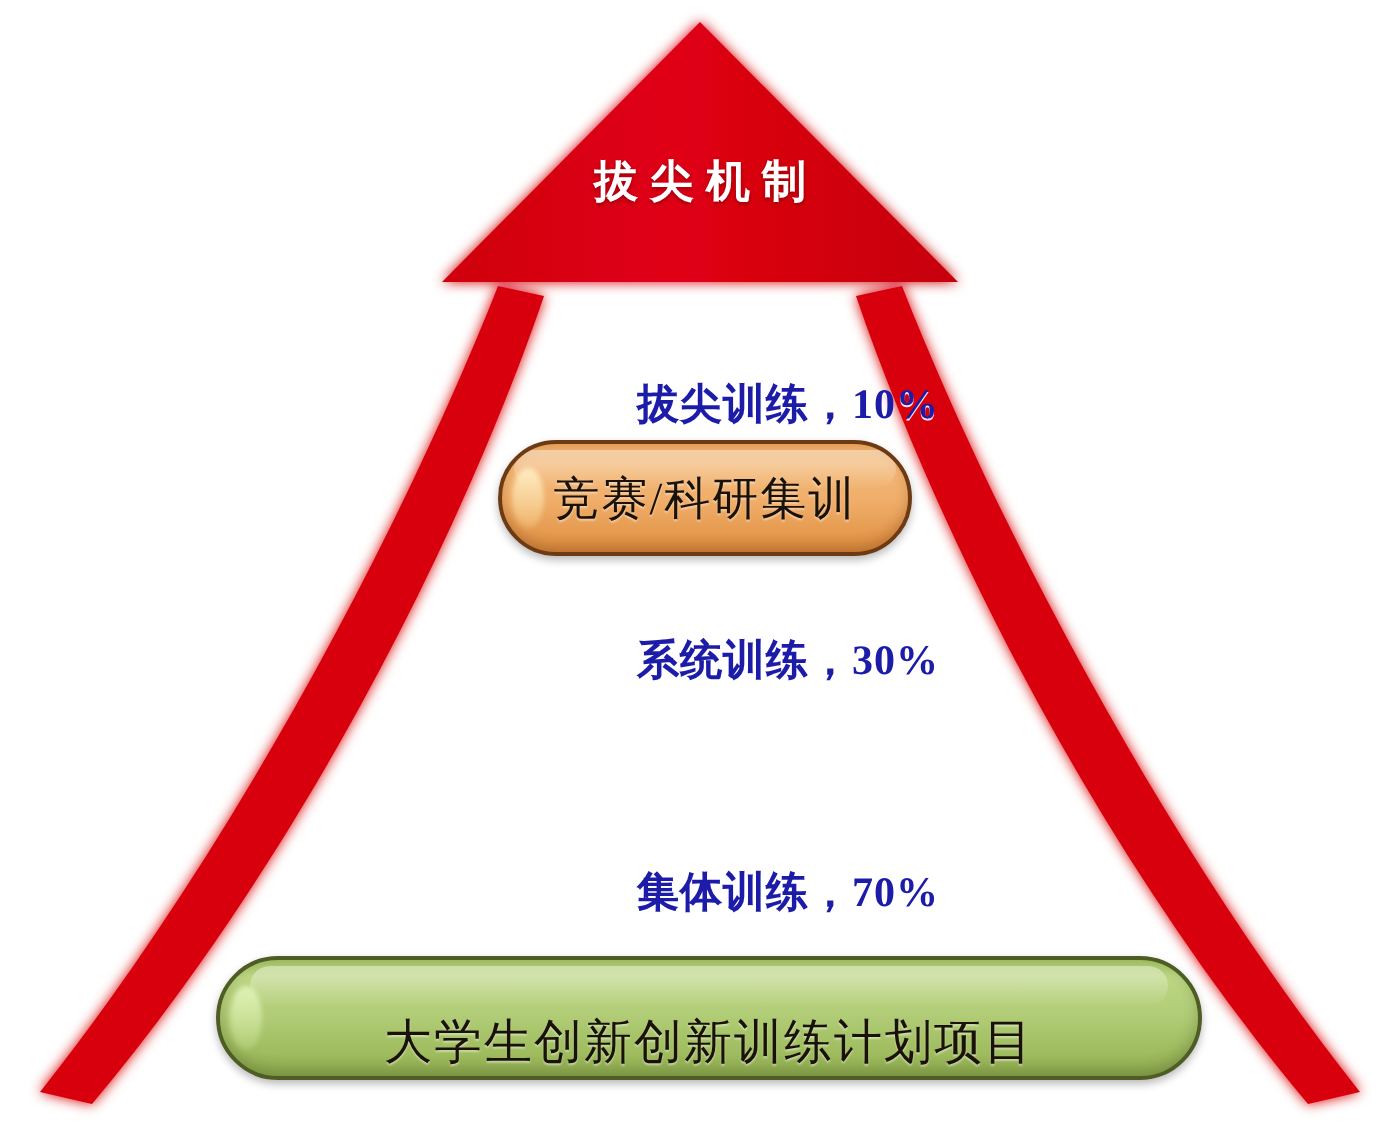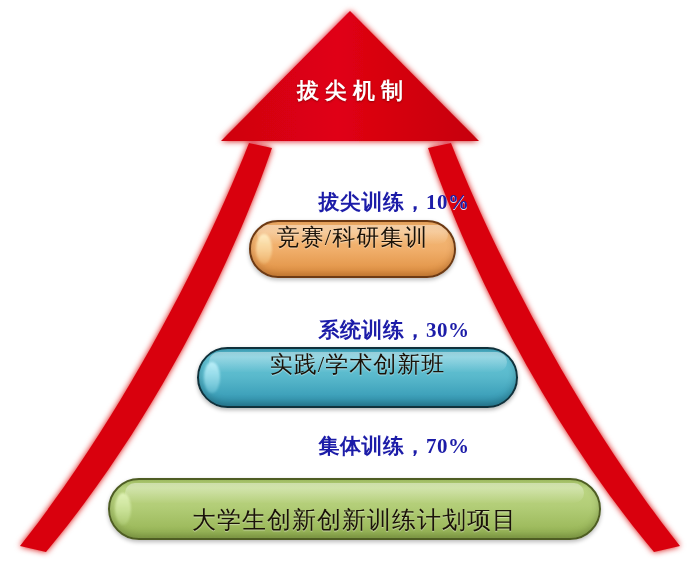--- a/index.html
+++ b/index.html
@@ -41,20 +41,21 @@
     padding-left: 44px;
   }
   #label-top    { top: 188px; }
   #label-mid    { top: 316px; }
   #label-bottom { top: 432px; text-align: center; }
 
   
   .pill {
     position: absolute;
     display: flex;
+    align-items: center;
     justify-content: center;
     box-sizing: border-box;
     border-radius: 999px;
     overflow: hidden;
   }
   .pill .pill-text {
     position: relative;
     z-index: 4;
     color: #1a1208;
     font-size: 23px;
@@ -193,24 +194,20 @@
 
   <div id="arrow-title">拔尖机制</div>
 
   <div class="level-label" id="label-top">拔尖训练，10%</div>
   <div class="pill" id="pill-top">
     <span class="blob"></span>
     <span class="pill-text">竞赛/科研集训</span>
   </div>
 
   <div class="level-label" id="label-mid">系统训练，30%</div>
-  <div class="pill" id="pill-mid">
-    <span class="blob"></span>
-    <span class="pill-text">实践/学术创新班</span>
-  </div>
 
   <div class="level-label" id="label-bottom">集体训练，70%</div>
   <div class="pill" id="pill-bottom">
     <span class="blob"></span>
     <span class="pill-text">大学生创新创新训练计划项目</span>
   </div>
 
 </div>
 
 </body></html>

